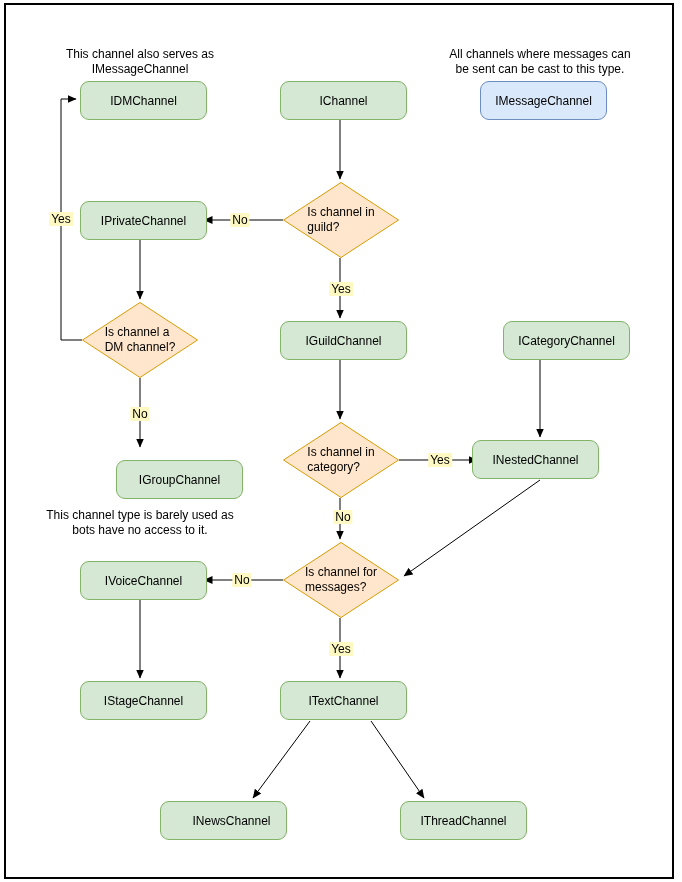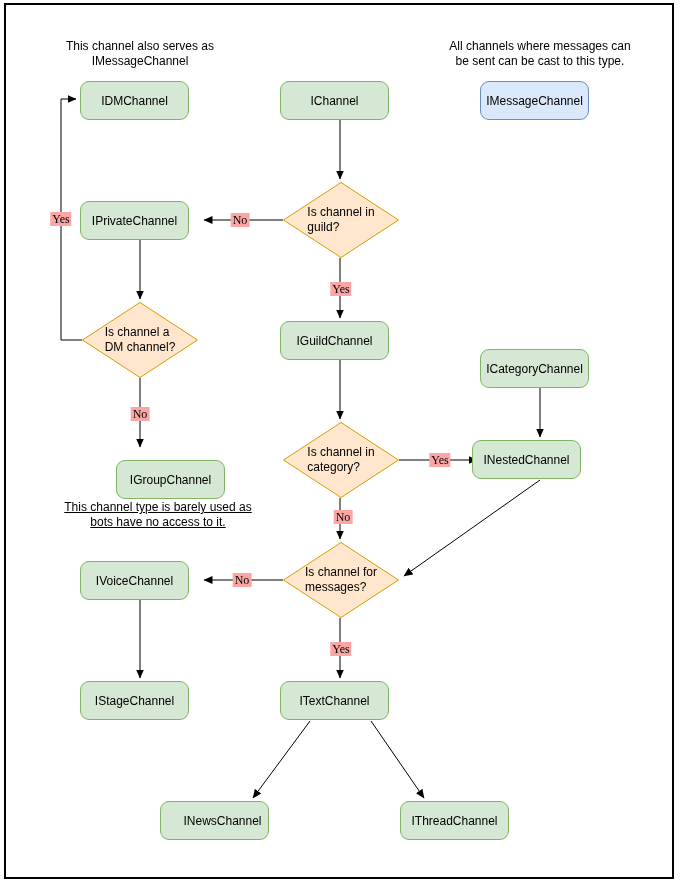--- a/index.html
+++ b/index.html
@@ -26,21 +26,21 @@
     box-sizing: border-box;
   }
   .edges {
     position: absolute;
     left: 0;
     top: 0;
     z-index: 1;
   }
   .node {
     position: absolute;
-    width: 109px;
+    width: 127px;
     height: 39px;
     background: #d5e8d4;
     border: 1px solid #82b366;
     border-radius: 9px;
     box-sizing: border-box;
     display: flex;
     align-items: center;
     justify-content: center;
     font-size: 12px;
     color: #000000;
@@ -70,35 +70,35 @@
     display: flex;
     align-items: center;
     justify-content: center;
     font-size: 12px;
     line-height: 15px;
     white-space: pre-line;
   }
   .edge-label {
     position: absolute;
     transform: translate(-50%, -50%);
-    background: #fca5a5;
+    background: #fef9c3;
     padding: 0 2px;
     font-size: 12px;
     line-height: 14px;
     z-index: 3;
-    font-family: Liberation Serif, serif;
   }
   .note {
     position: absolute;
     width: 260px;
     text-align: center;
     font-size: 12px;
     line-height: 15px;
     white-space: pre-line;
     z-index: 2;
+    margin-top: 8px;
   }
 </style>
 </head>
 <body>
 
 <div class="canvas">
 
   <div class="frame"></div>
 
   <svg class="edges" width="682" height="882">
@@ -122,29 +122,29 @@
     <line x1="340" y1="618" x2="340" y2="678" stroke="#000" stroke-width="1" marker-end="url(#arrow)"></line>
     <line x1="140" y1="600" x2="140" y2="678" stroke="#000" stroke-width="1" marker-end="url(#arrow)"></line>
     <line x1="310" y1="721" x2="253" y2="798" stroke="#000" stroke-width="1" marker-end="url(#arrow)"></line>
     <line x1="371" y1="721" x2="424" y2="798" stroke="#000" stroke-width="1" marker-end="url(#arrow)"></line>
   </svg>
 
   <div class="note" style="left:10px; top:39px;">This channel also serves as
 IMessageChannel</div>
   <div class="note" style="left:410px; top:39px;">All channels where messages can
 be sent can be cast to this type.</div>
-  <div class="note" style="left:28px; top:500px;text-decoration:underline;">This channel type is barely used as
+  <div class="note" style="left:10px; top:500px;">This channel type is barely used as
 bots have no access to it.</div>
 
   <div class="node" style="left:80px; top:81px;">IDMChannel</div>
   <div class="node" style="left:280px; top:81px;">IChannel</div>
   <div class="node blue" style="left:480px; top:81px;">IMessageChannel</div>
   <div class="node" style="left:80px; top:201px;">IPrivateChannel</div>
   <div class="node" style="left:280px; top:321px;">IGuildChannel</div>
-  <div class="node" style="left:480px; top:321px;margin-top:28px;">ICategoryChannel</div>
+  <div class="node" style="left:503px; top:321px;">ICategoryChannel</div>
   <div class="node" style="left:472px; top:440px;">INestedChannel</div>
   <div class="node" style="left:80px; top:460px;margin-left:36px;">IGroupChannel</div>
   <div class="node" style="left:80px; top:561px;">IVoiceChannel</div>
   <div class="node" style="left:80px; top:681px;">IStageChannel</div>
   <div class="node" style="left:280px; top:681px;">ITextChannel</div>
   <div class="node" style="left:160px; top:801px;padding-left:16px;">INewsChannel</div>
   <div class="node" style="left:400px; top:801px;">IThreadChannel</div>
 
   <div class="decision" style="left:283px; top:182px;">
     <svg width="116" height="76">

